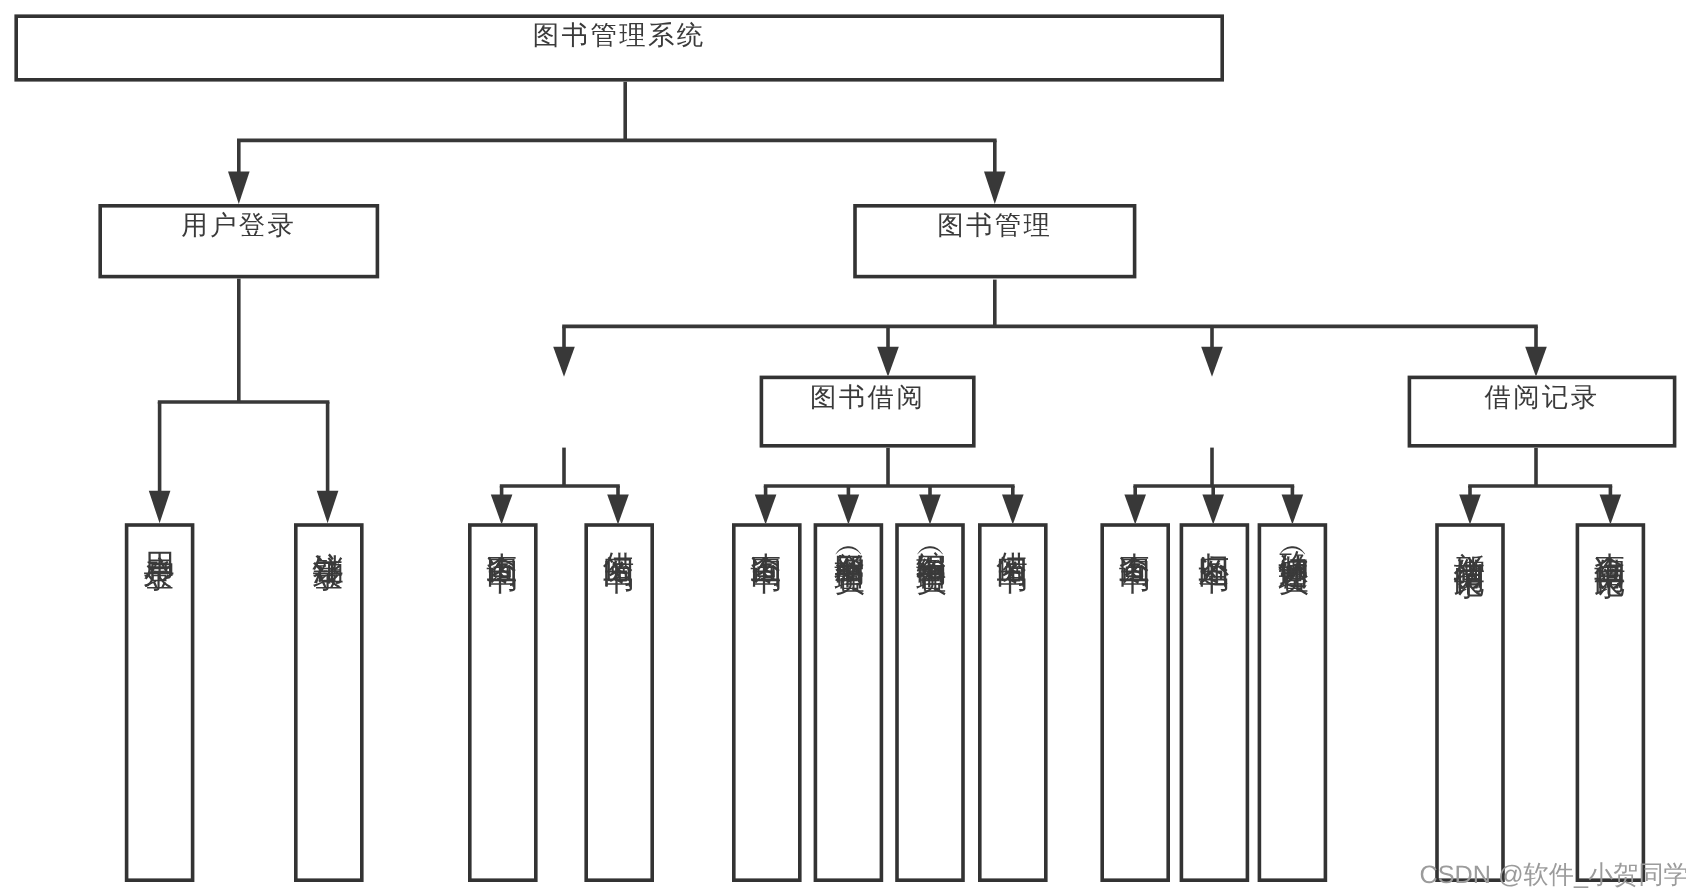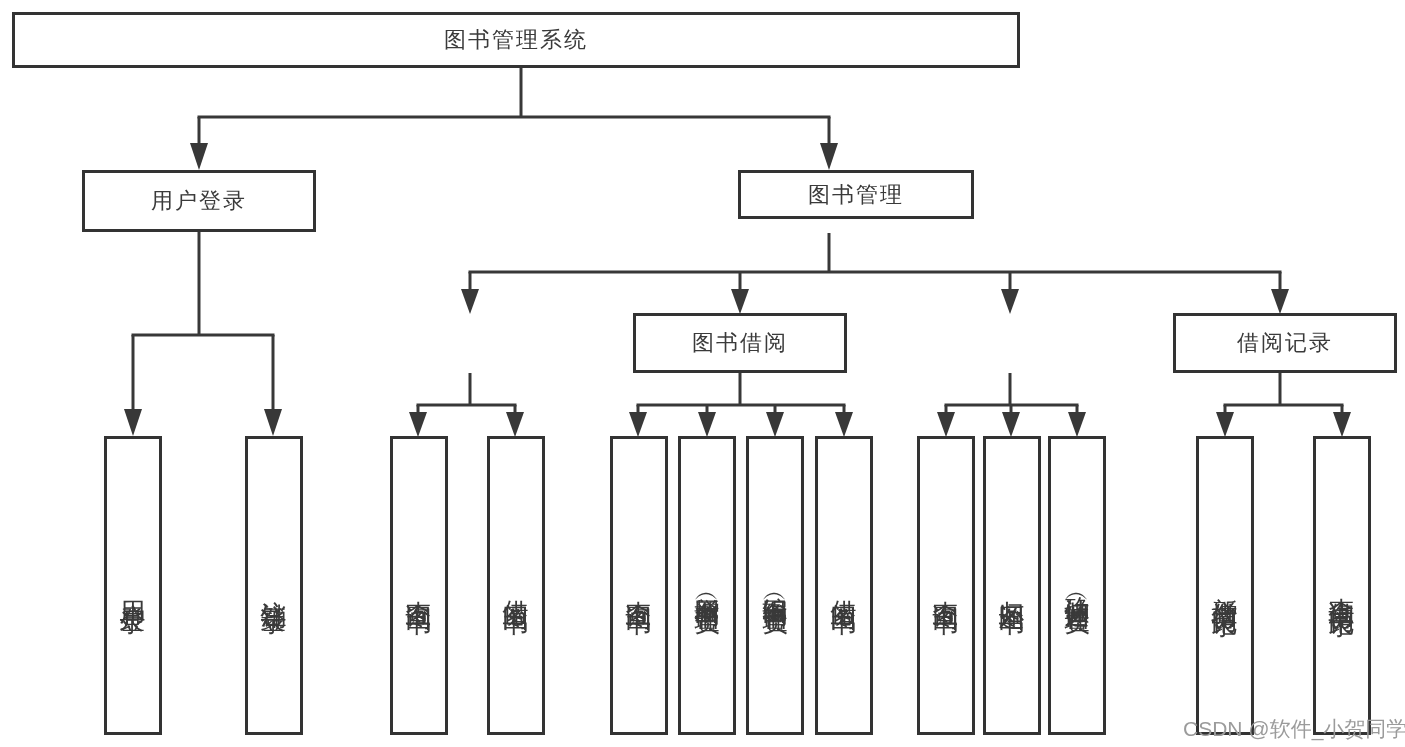--- a/index.html
+++ b/index.html
@@ -25,35 +25,35 @@
     position: absolute; left: 0; top: 0;
     width: 1405px; height: 747px;
   }
   svg.wires path { stroke: var(--line); stroke-width: 3; fill: none; }
   svg.wires polygon { fill: var(--line); stroke: none; }
   .box {
     position: absolute;
     background: #fff;
     border: 3px solid var(--border);
     display: flex;
-    align-items: center;
+    align-items: flex-start;
     justify-content: center;
     color: var(--text);
   }
   .h-label {
     font-size: 22px;
     letter-spacing: 2px;
     white-space: nowrap;
     color: var(--text);
   }
   .root-box   { left: 12px;  top: 12px;  width: 1008px; height: 56px; }
   .l2-login   { left: 82px;  top: 170px; width: 234px;  height: 62px; }
-  .l2-mgmt    { left: 738px; top: 170px; width: 236px;  height: 49px; }
+  .l2-mgmt    { left: 711px; top: 170px; width: 236px;  height: 62px; }
   .l3-a { left: 363px;  top: 313px; width: 215px; height: 60px; }
-  .l3-b { left: 633px;  top: 313px; width: 214px; height: 60px; }
+  .l3-b { left: 633px;  top: 313px; width: 180px; height: 60px; }
   .l3-c { left: 903px;  top: 313px; width: 215px; height: 60px; }
   .l3-d { left: 1173px; top: 313px; width: 224px; height: 60px; }
   .leaf { top: 436px; width: 58px; height: 299px; }
   .v-label {
     writing-mode: vertical-rl;
     font-size: 26px;
     letter-spacing: 3px;
     color: var(--text);
     line-height: 1;
     text-align: center;

